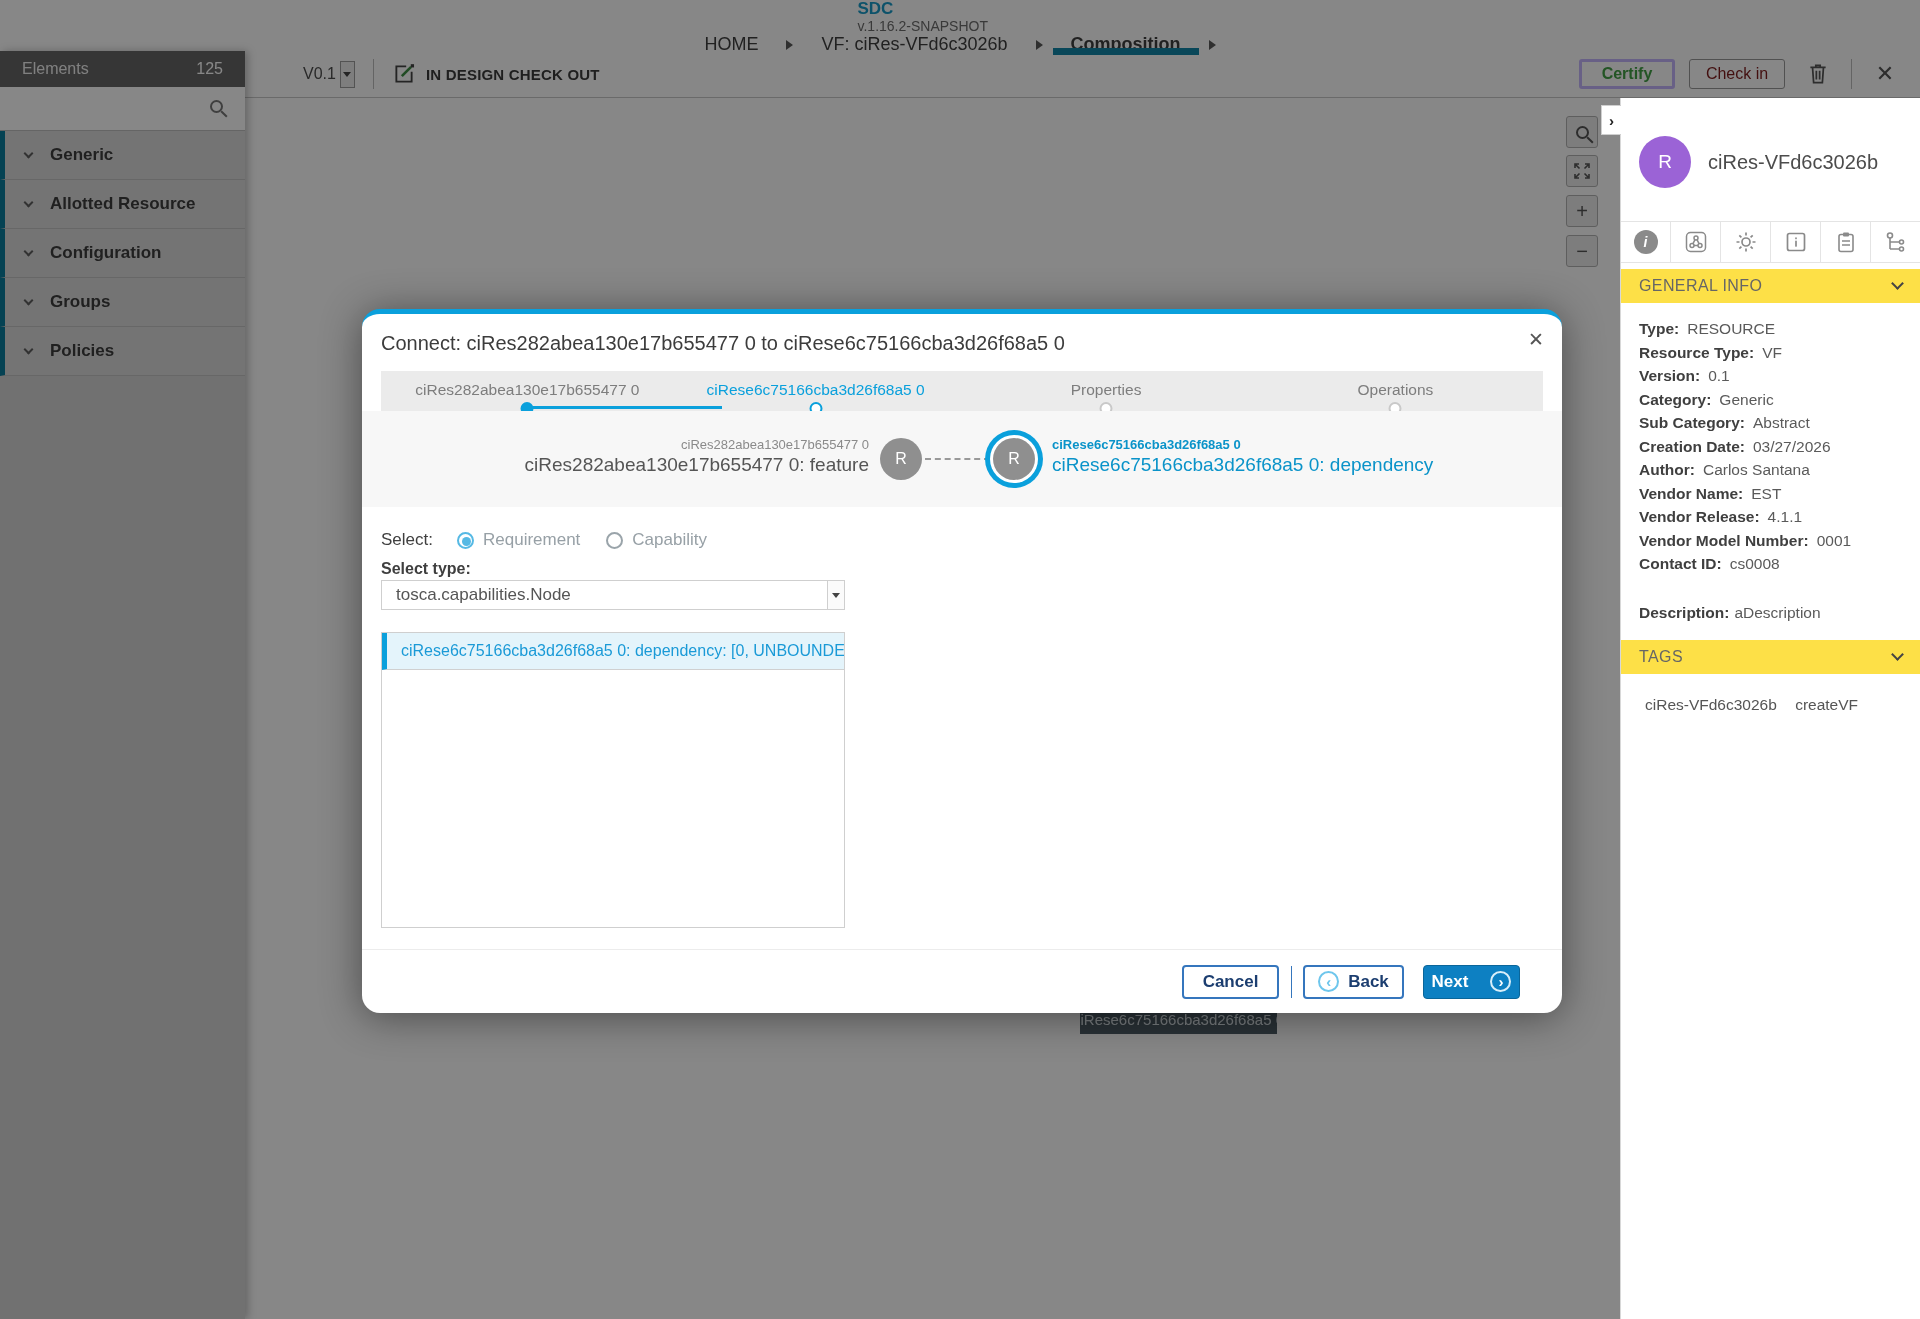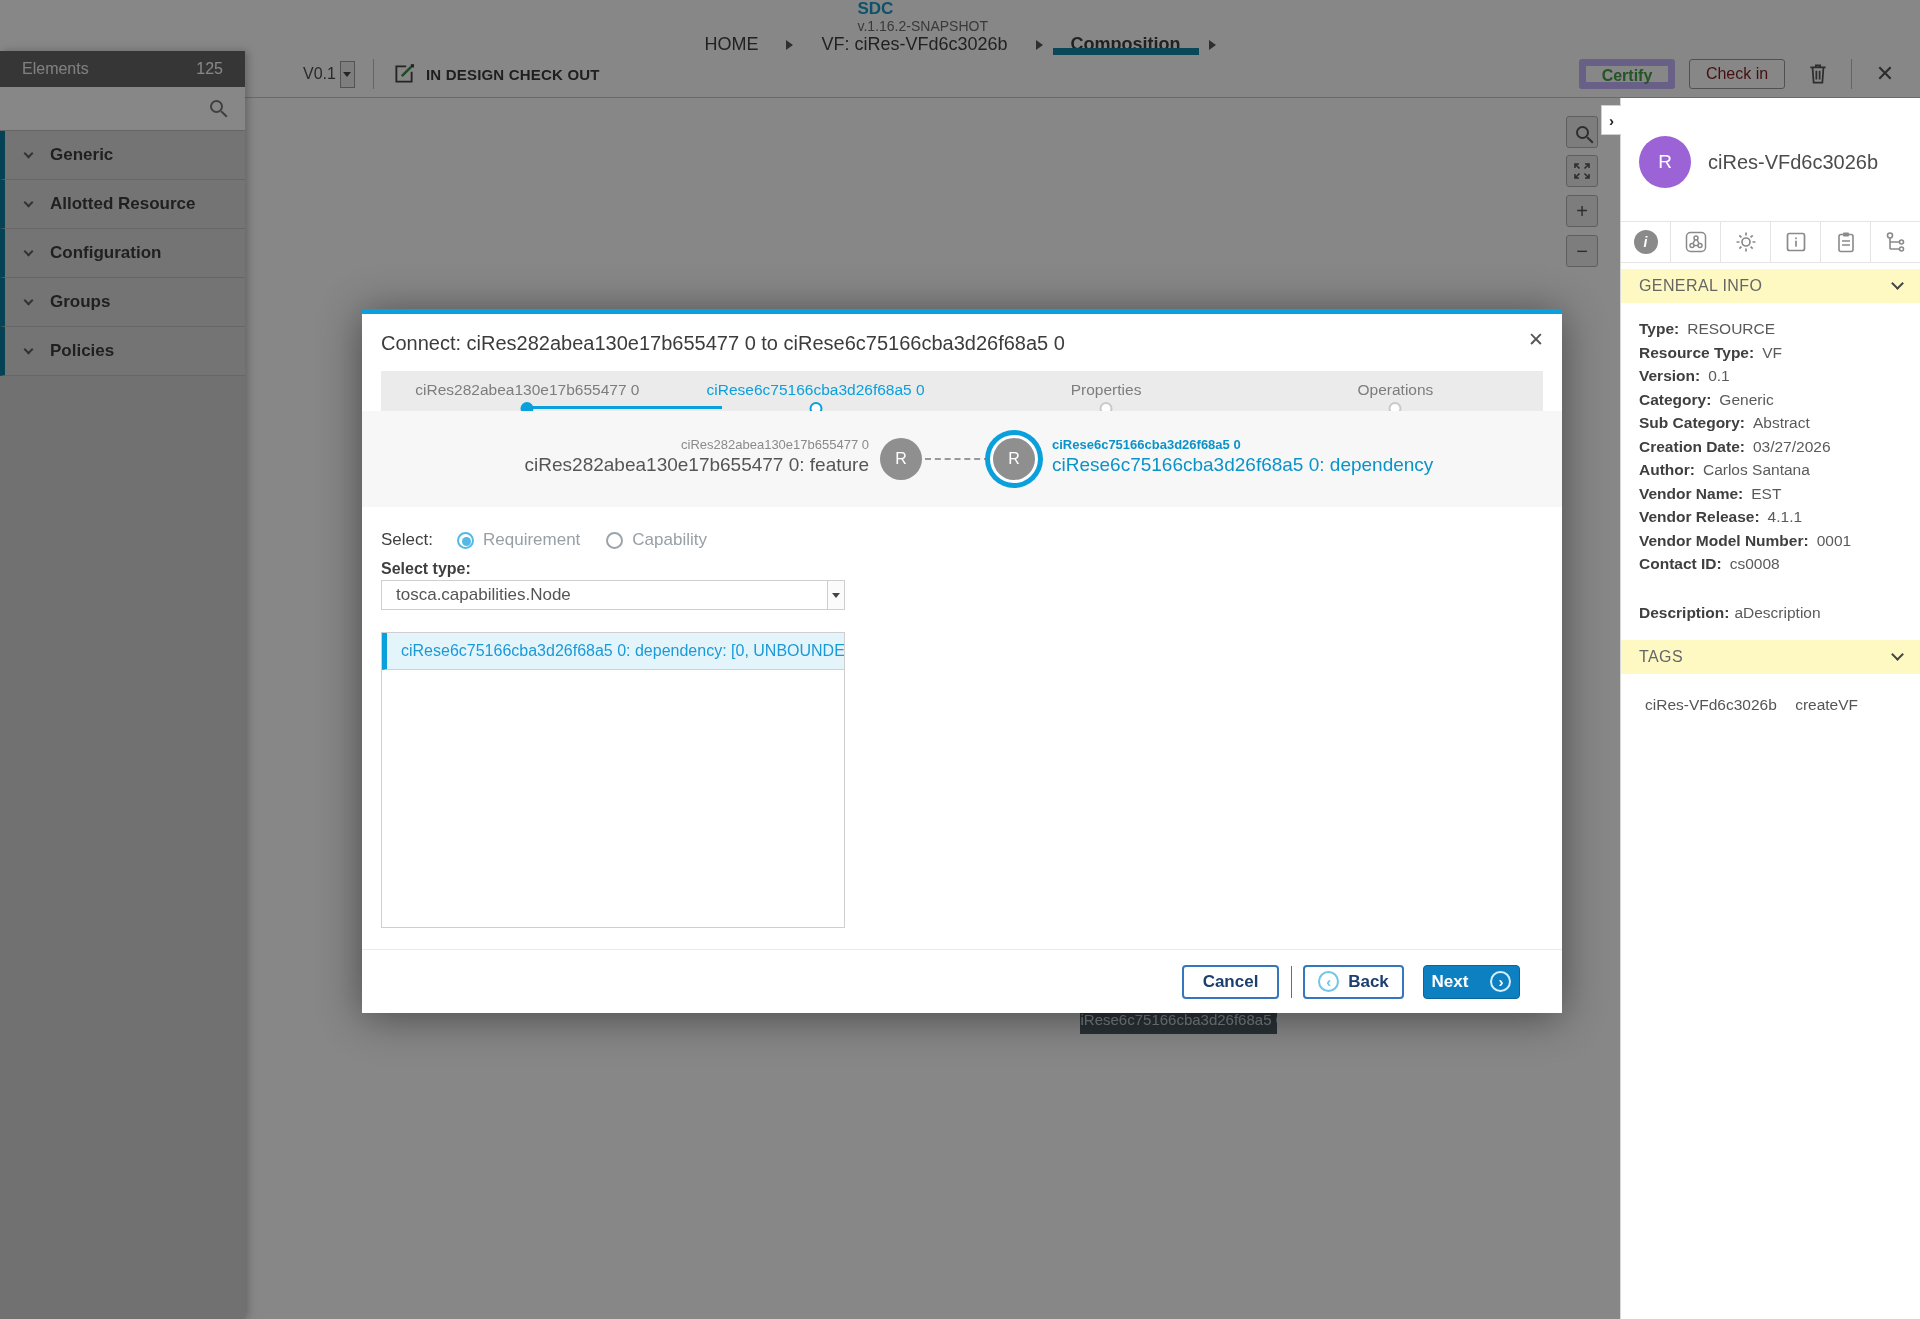--- a/index.html
+++ b/index.html
@@ -32,21 +32,21 @@
 
   
   .toolbar{position:absolute;left:245px;top:51px;right:0;height:47px;background:#fff;border-bottom:1px solid #c9c9c9;z-index:1;display:flex;align-items:center;}
   .ver-label{color:#4f4f4f;font-size:16px;margin-left:58px;}
   .ver-caret{width:15px;height:27px;border:1px solid #9d9d9d;background:#efefef;margin-left:4px;display:flex;align-items:center;justify-content:center;cursor:pointer;}
   .tri-down{width:0;height:0;border-top:5px solid #444;border-left:4px solid transparent;border-right:4px solid transparent;}
   .vdiv{width:1px;height:30px;background:#bdbdbd;margin:0 18px;}
   .status-ico{width:24px;height:24px;margin-right:10px;}
   .status-label{color:#3c3c3c;font-weight:bold;font-size:15px;letter-spacing:.2px;}
   .toolbar-right{margin-left:auto;display:flex;align-items:center;padding-right:22px;}
-  .btn-certify{width:96px;height:30px;border:7px solid #c4b5fd;border-radius:3px;background:#fff;color:#43a047;font-weight:bold;font-size:16px;cursor:pointer;}
+  .btn-certify{width:96px;height:30px;border:3px solid #c4b5fd;border-radius:3px;background:#fff;color:#43a047;font-weight:bold;font-size:16px;cursor:pointer;}
   .btn-checkin{width:96px;height:30px;border:1px solid #9a9a9a;border-radius:3px;background:#fff;color:#7f1d1d;font-weight:normal;font-size:16px;margin-left:14px;cursor:pointer;}
   .tb-ico{width:26px;height:26px;margin-left:20px;cursor:pointer;display:flex;align-items:center;justify-content:center;}
   .tb-div{width:1px;height:30px;background:#bdbdbd;margin-left:20px;}
   .close-x{color:#555;font-size:22px;line-height:22px;}
 
   
   .canvas{position:absolute;left:245px;top:98px;right:0;bottom:0;background:#fff;z-index:1;}
   .cv-ctrl{position:absolute;width:32px;height:32px;background:#ececec;border:1px solid #b2b2b2;border-radius:3px;color:#555;display:flex;align-items:center;justify-content:center;cursor:pointer;font-size:20px;}
   .cv-ctrl .mag{border-color:#555;}
   .cv-ctrl .mag::after{background:#555;}
@@ -58,33 +58,33 @@
   
   .rpanel{position:absolute;left:1620px;top:98px;width:300px;bottom:0;background:#fff;border-left:1px solid #d8d8d8;z-index:15;}
   .rpanel-collapse{position:absolute;left:-20px;top:7px;width:20px;height:30px;background:#fff;border:1px solid #cfcfcf;border-right:none;display:flex;align-items:center;justify-content:center;color:#222;font-size:15px;font-weight:bold;cursor:pointer;}
   .rp-head{display:flex;align-items:center;padding:38px 0 0 18px;}
   .avatar{width:52px;height:52px;border-radius:50%;background:#9b63d6;color:#fff;font-size:19px;display:flex;align-items:center;justify-content:center;flex:none;}
   .rp-title{color:#4c4c4c;font-size:20px;margin-left:17px;}
   .rp-tabs{display:flex;margin-top:33px;border-top:1px solid #e4e4e4;border-bottom:1px solid #e4e4e4;}
   .rp-tab{flex:1;height:40px;display:flex;align-items:center;justify-content:center;border-left:1px solid #e4e4e4;cursor:pointer;}
   .rp-tab:first-child{border-left:none;}
   .info-dot{width:24px;height:24px;border-radius:50%;background:#8a8a8a;color:#fff;font-size:14px;font-weight:bold;display:flex;align-items:center;justify-content:center;font-style:italic;}
-  .rp-section-head{height:34px;background:#fef9c3;display:flex;align-items:center;justify-content:space-between;padding:0 18px;color:#666;font-size:16px;letter-spacing:.4px;margin-top:6px;cursor:pointer;}
+  .rp-section-head{height:34px;background:#fde047;display:flex;align-items:center;justify-content:space-between;padding:0 18px;color:#666;font-size:16px;letter-spacing:.4px;margin-top:6px;cursor:pointer;}
   .sec-chev{width:9px;height:9px;border-right:2px solid #444;border-bottom:2px solid #444;transform:rotate(45deg);margin-top:-5px;}
   .rp-fields{padding:14px 18px 0 18px;}
   .field{line-height:23.5px;font-size:15.5px;white-space:nowrap;}
   .flabel{color:#3f3f3f;font-weight:bold;}
   .fval{color:#5a5a5a;margin-left:8px;}
   .rp-desc{padding:28px 18px 0 18px;font-size:15.5px;}
   .rp-tags-body{padding:22px 18px 0 24px;font-size:15.5px;color:#555;}
   .rp-tags-body span{margin-right:14px;}
   .t-ico{width:24px;height:24px;}
 
   
-  .modal{position:absolute;left:362px;top:309px;width:1200px;height:704px;background:#fff;border-top:5px solid #0aa0dc;box-shadow:0 4px 40px rgba(0,0,0,0.45);z-index:20;}
+  .modal{position:absolute;left:362px;top:309px;width:1200px;height:704px;background:#fff;border-top:5px solid #0aa0dc;box-shadow:0 4px 40px rgba(0,0,0,0.45);z-index:20;border-radius:18px;}
   .modal-title{position:absolute;left:19px;top:18px;font-size:20px;color:#3c3c3c;}
   .modal-x{position:absolute;right:18px;top:14px;color:#555;font-size:19px;cursor:pointer;}
   .steps{position:absolute;left:19px;top:57px;width:1162px;height:43px;background:#ebebeb;}
   .step-label{position:absolute;top:10px;transform:translateX(-50%);font-size:15.5px;color:#7d7d7d;white-space:nowrap;cursor:pointer;}
   .step-label.current{color:#0aa0dc;}
   .step-dot{position:absolute;bottom:-1px;transform:translateX(-50%);width:13px;height:13px;border-radius:50%;background:#fff;border:2px solid #c9c9c9;}
   .step-dot.done{background:#0aa0dc;border-color:#0aa0dc;}
   .step-dot.current{border-color:#0aa0dc;}
   .step-line{position:absolute;bottom:5px;height:3px;background:#0aa0dc;}
   .diagram{position:absolute;left:0;top:97px;width:1200px;height:96px;background:#f7f7f7;}

